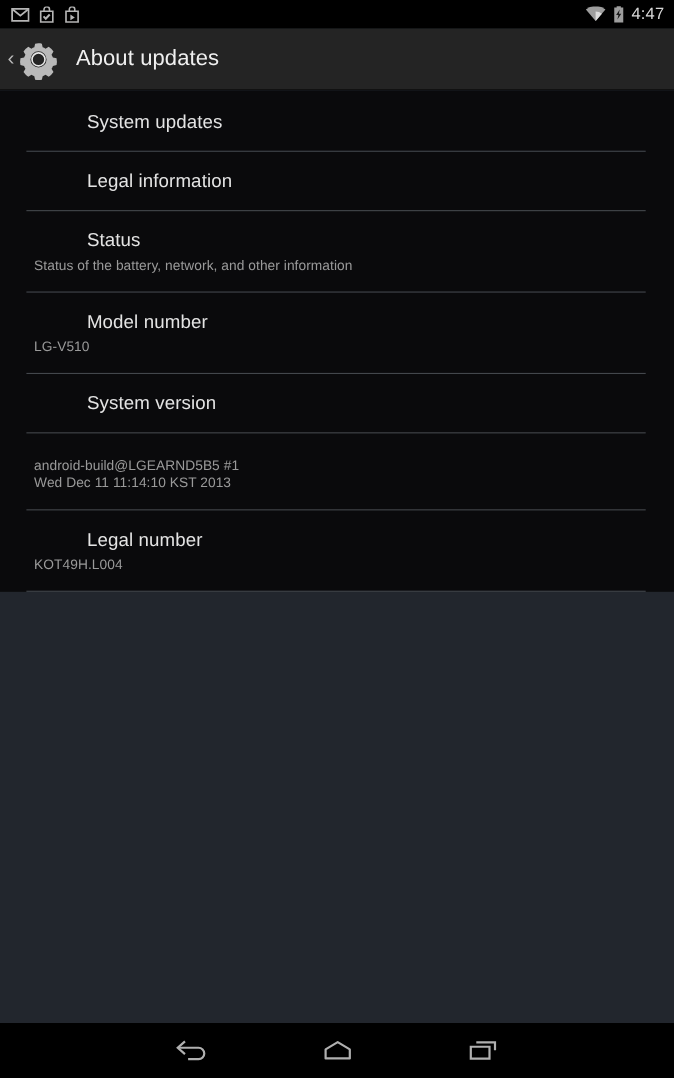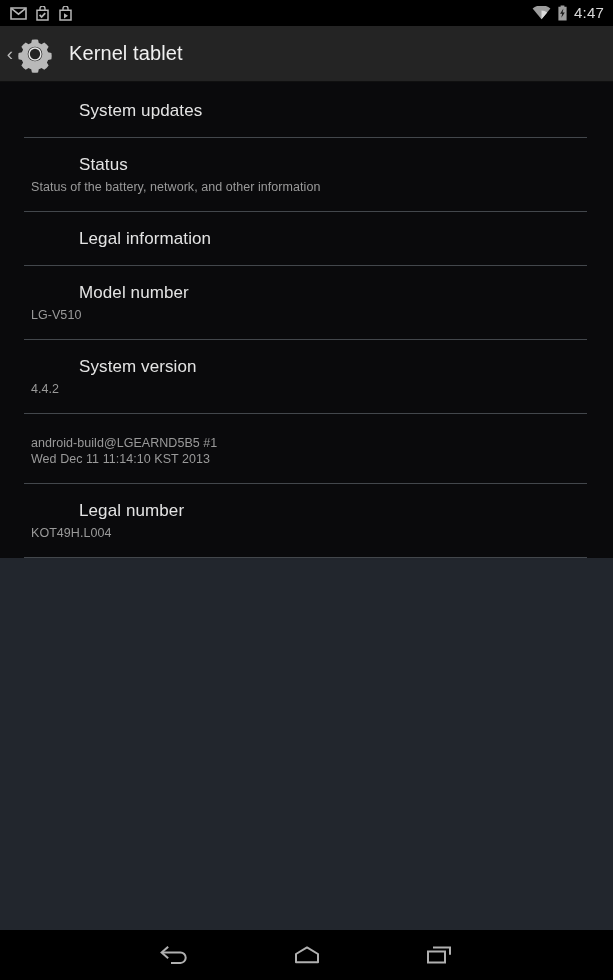--- a/index.html
+++ b/index.html
@@ -204,48 +204,45 @@
     <span id="app-icon">
       <svg width="40" height="40" viewBox="0 0 40 40">
         <g fill="#b9b9b9">
           <path d="M20 5.4c1.05 0 2.08.1 3.07.28l.72 3.3c.93.3 1.8.72 2.6 1.25l2.9-1.75a14.9 14.9 0 0 1 4.33 4.33l-1.75 2.9c.53.8.95 1.67 1.25 2.6l3.3.72a15.2 15.2 0 0 1 0 6.14l-3.3.72c-.3.93-.72 1.8-1.25 2.6l1.75 2.9a14.9 14.9 0 0 1-4.33 4.33l-2.9-1.75c-.8.53-1.67.95-2.6 1.25l-.72 3.3a15.2 15.2 0 0 1-6.14 0l-.72-3.3a11.7 11.7 0 0 1-2.6-1.25l-2.9 1.75a14.9 14.9 0 0 1-4.33-4.33l1.75-2.9a11.7 11.7 0 0 1-1.25-2.6l-3.3-.72a15.2 15.2 0 0 1 0-6.14l3.3-.72c.3-.93.72-1.8 1.25-2.6l-1.75-2.9a14.9 14.9 0 0 1 4.33-4.33l2.9 1.75c.8-.53 1.67-.95 2.6-1.25l.72-3.3A15.2 15.2 0 0 1 20 5.4z"></path>
         </g>
         <circle cx="20" cy="20" r="7.3" fill="#242424"></circle>
         <circle cx="20" cy="20" r="5.9" fill="none" stroke="#e6e6e6" stroke-width="1.5"></circle>
         <circle cx="20" cy="20" r="3.5" fill="#242424"></circle>
       </svg>
     </span>
-    <span id="bar-title">Kernel tablet</span>
+    <span id="bar-title">About updates</span>
   </div>
 
   <div id="content">
     <div id="pref-list">
         <div class="pref-item">
           <div class="pref-title">System updates</div>
         </div>
         <div class="pref-item">
+          <div class="pref-title">Legal information</div>
+        </div>
+        <div class="pref-item">
           <div class="pref-title">Status</div>
           <div class="pref-summary">
             <span class="line">Status of the battery, network, and other information</span>
           </div>
         </div>
         <div class="pref-item">
-          <div class="pref-title">Legal information</div>
-        </div>
-        <div class="pref-item">
           <div class="pref-title">Model number</div>
           <div class="pref-summary">
             <span class="line">LG-V510</span>
           </div>
         </div>
         <div class="pref-item">
           <div class="pref-title">System version</div>
-          <div class="pref-summary">
-            <span class="line">4.4.2</span>
-          </div>
         </div>
         <div class="pref-item">
           <div class="pref-summary">
             <span class="line">android-build@LGEARND5B5 #1</span>
             <span class="line">Wed Dec 11 11:14:10 KST 2013</span>
           </div>
         </div>
         <div class="pref-item">
           <div class="pref-title">Legal number</div>
           <div class="pref-summary">

